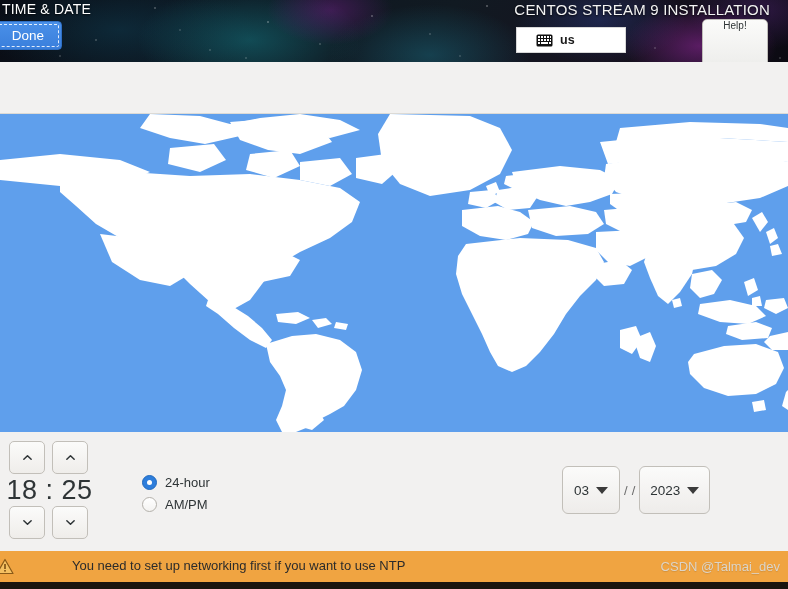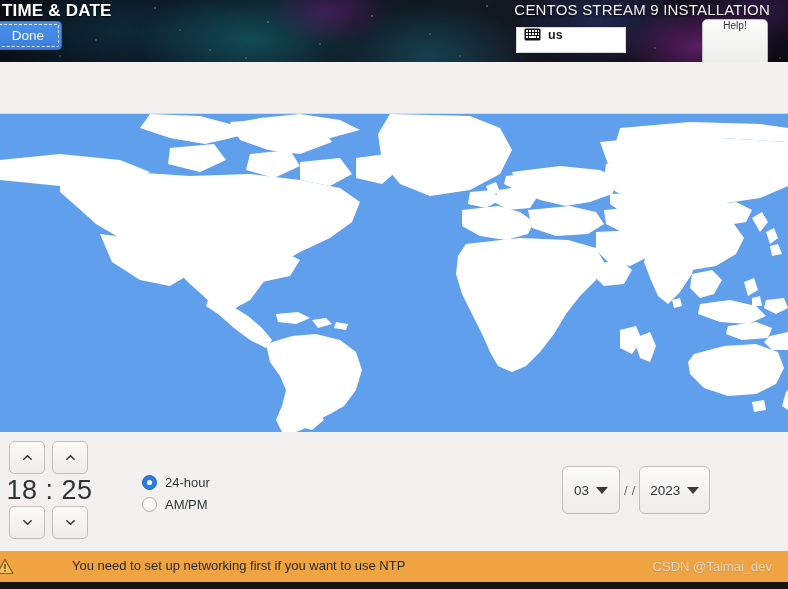--- a/index.html
+++ b/index.html
@@ -48,21 +48,21 @@
       radial-gradient(1px 1px at 180px 30px, rgba(255,255,255,.45), transparent),
       radial-gradient(1px 1px at 246px 58px, rgba(255,255,255,.5), transparent),
       radial-gradient(1px 1px at 460px 56px, rgba(255,255,255,.45), transparent),
       radial-gradient(1px 1px at 620px 4px, rgba(255,255,255,.6), transparent),
       radial-gradient(1px 1px at 780px 58px, rgba(255,255,255,.5), transparent);
     pointer-events: none;
   }
 
   .spoke-title {
     position: absolute; left: 2px; top: 1px;
-    color: #ffffff; font-size: 17px; font-weight: bold;
+    color: #ffffff; font-size: 14px; font-weight: normal;
     letter-spacing: .2px; text-shadow: 0 1px 2px rgba(0,0,0,.8);
   }
   .product-title {
     position: absolute; right: 18px; top: 1px;
     color: #f3f3f3; font-size: 15px; letter-spacing: .2px;
     text-shadow: 0 1px 2px rgba(0,0,0,.8);
   }
 
   .done-btn {
     position: absolute; left: -6px; top: 21px;
@@ -76,21 +76,21 @@
   .done-btn .focus-ring {
     position: absolute; inset: 2px;
     border: 1px dashed rgba(255,255,255,.85); border-radius: 2px;
     pointer-events: none;
   }
 
   .kbd-indicator {
     position: absolute; left: 516px; top: 27px;
     width: 110px; height: 26px;
     background: #ffffff; border: 1px solid #d8d8d8;
-    display: flex; align-items: flex-start; gap: 7px; padding-left: 7px;
+    display: flex; align-items: center; gap: 7px; padding-left: 19px;
     cursor: pointer;
   }
   .kbd-indicator .lbl { font-size: 12.5px; font-weight: bold; color: #1a1a1a; }
 
   .help-btn {
     position: absolute; left: 702px; top: 19px;
     width: 66px; height: 48px;
     background: linear-gradient(#fbfbfa, #ededeb);
     border: 1px solid #bfbdb8; border-radius: 5px;
     color: #2e3436; font-size: 10px;
@@ -251,21 +251,21 @@
     width: 788px; height: 31px;
     background: #f0a441;
     display: flex; align-items: center;
   }
   .warn-icon { position: absolute; left: -4px; top: 7px; }
   .warn-text {
     position: absolute; left: 24px; top: 7px;
     font-size: 13px; color: #2b2b2b; margin-left: 48px;
   }
   .watermark {
-    position: absolute; right: 16px; top: 8px;
+    position: absolute; right: 8px; top: 8px;
     font-size: 13px; color: #dcd4c8;
     text-shadow: 0 1px 1px rgba(0,0,0,.12);
   }
   .footer-strip {
     position: absolute; left: 0; top: 582px;
     width: 788px; height: 7px;
     background: #18140f;
   }
 </style>
 </head>

